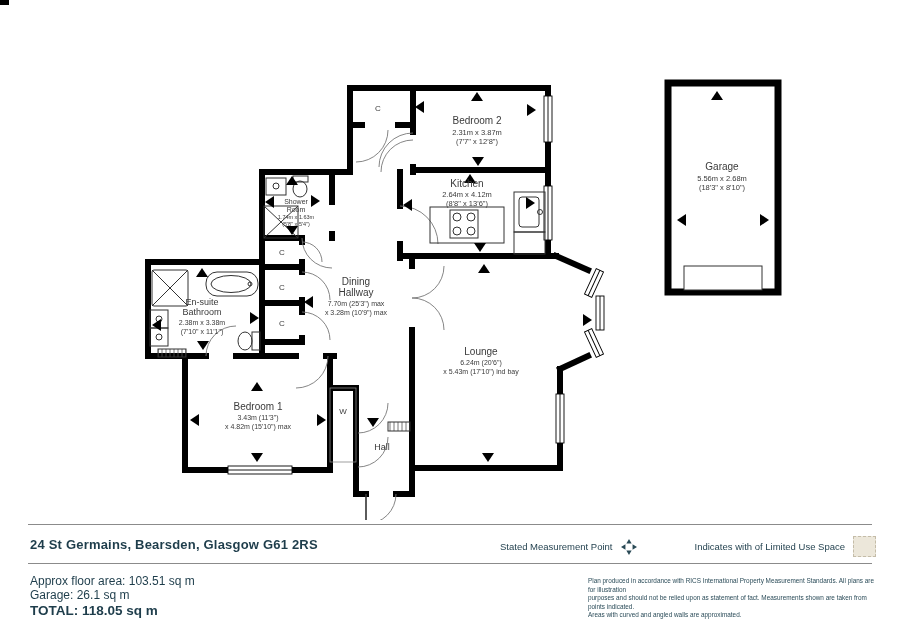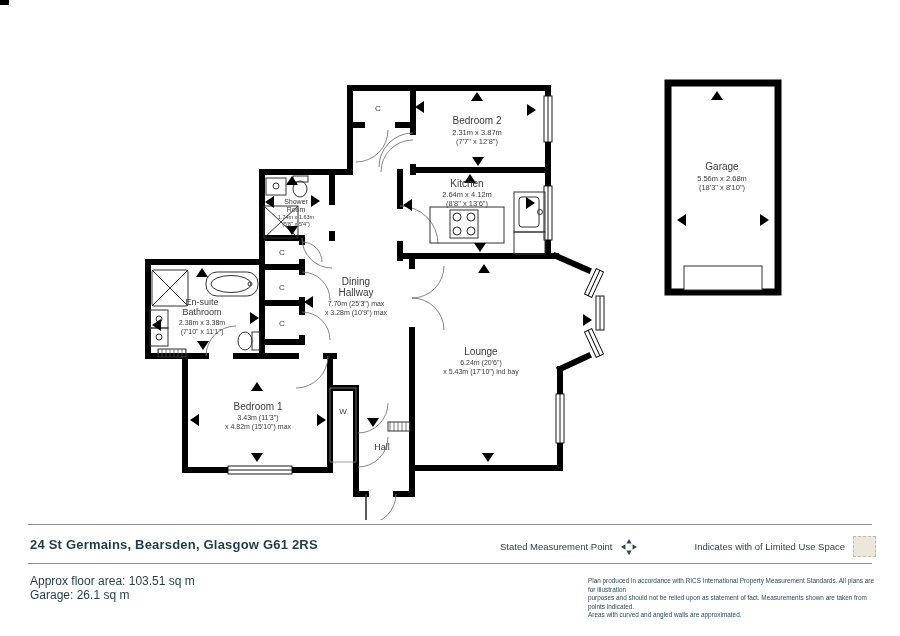--- a/index.html
+++ b/index.html
@@ -284,20 +284,21 @@
     <span class="gap"></span>
     <span>Indicates with of  Limited Use Space</span>
     <div class="swatch"></div>
   </div>
 
   <div class="rule rule2"></div>
 
   <div class="areas">
     <div class="a1">Approx floor area: 103.51 sq m</div>
     <div class="a2">Garage: 26.1 sq m</div>
+    <div class="total">TOTAL: 118.05 sq m</div>
   </div>
 
   <div class="disclaimer">
     <div>Plan produced  in accordance with RICS International Property  Measurement Standards.  All plans are for illustration</div>
     <div>purposes and  should not be relied upon as statement of fact.  Measurements shown are taken from points indicated.</div>
     <div>Areas with curved and angled walls are approximated.</div>
   </div>
 </div>
 
 </body></html>

